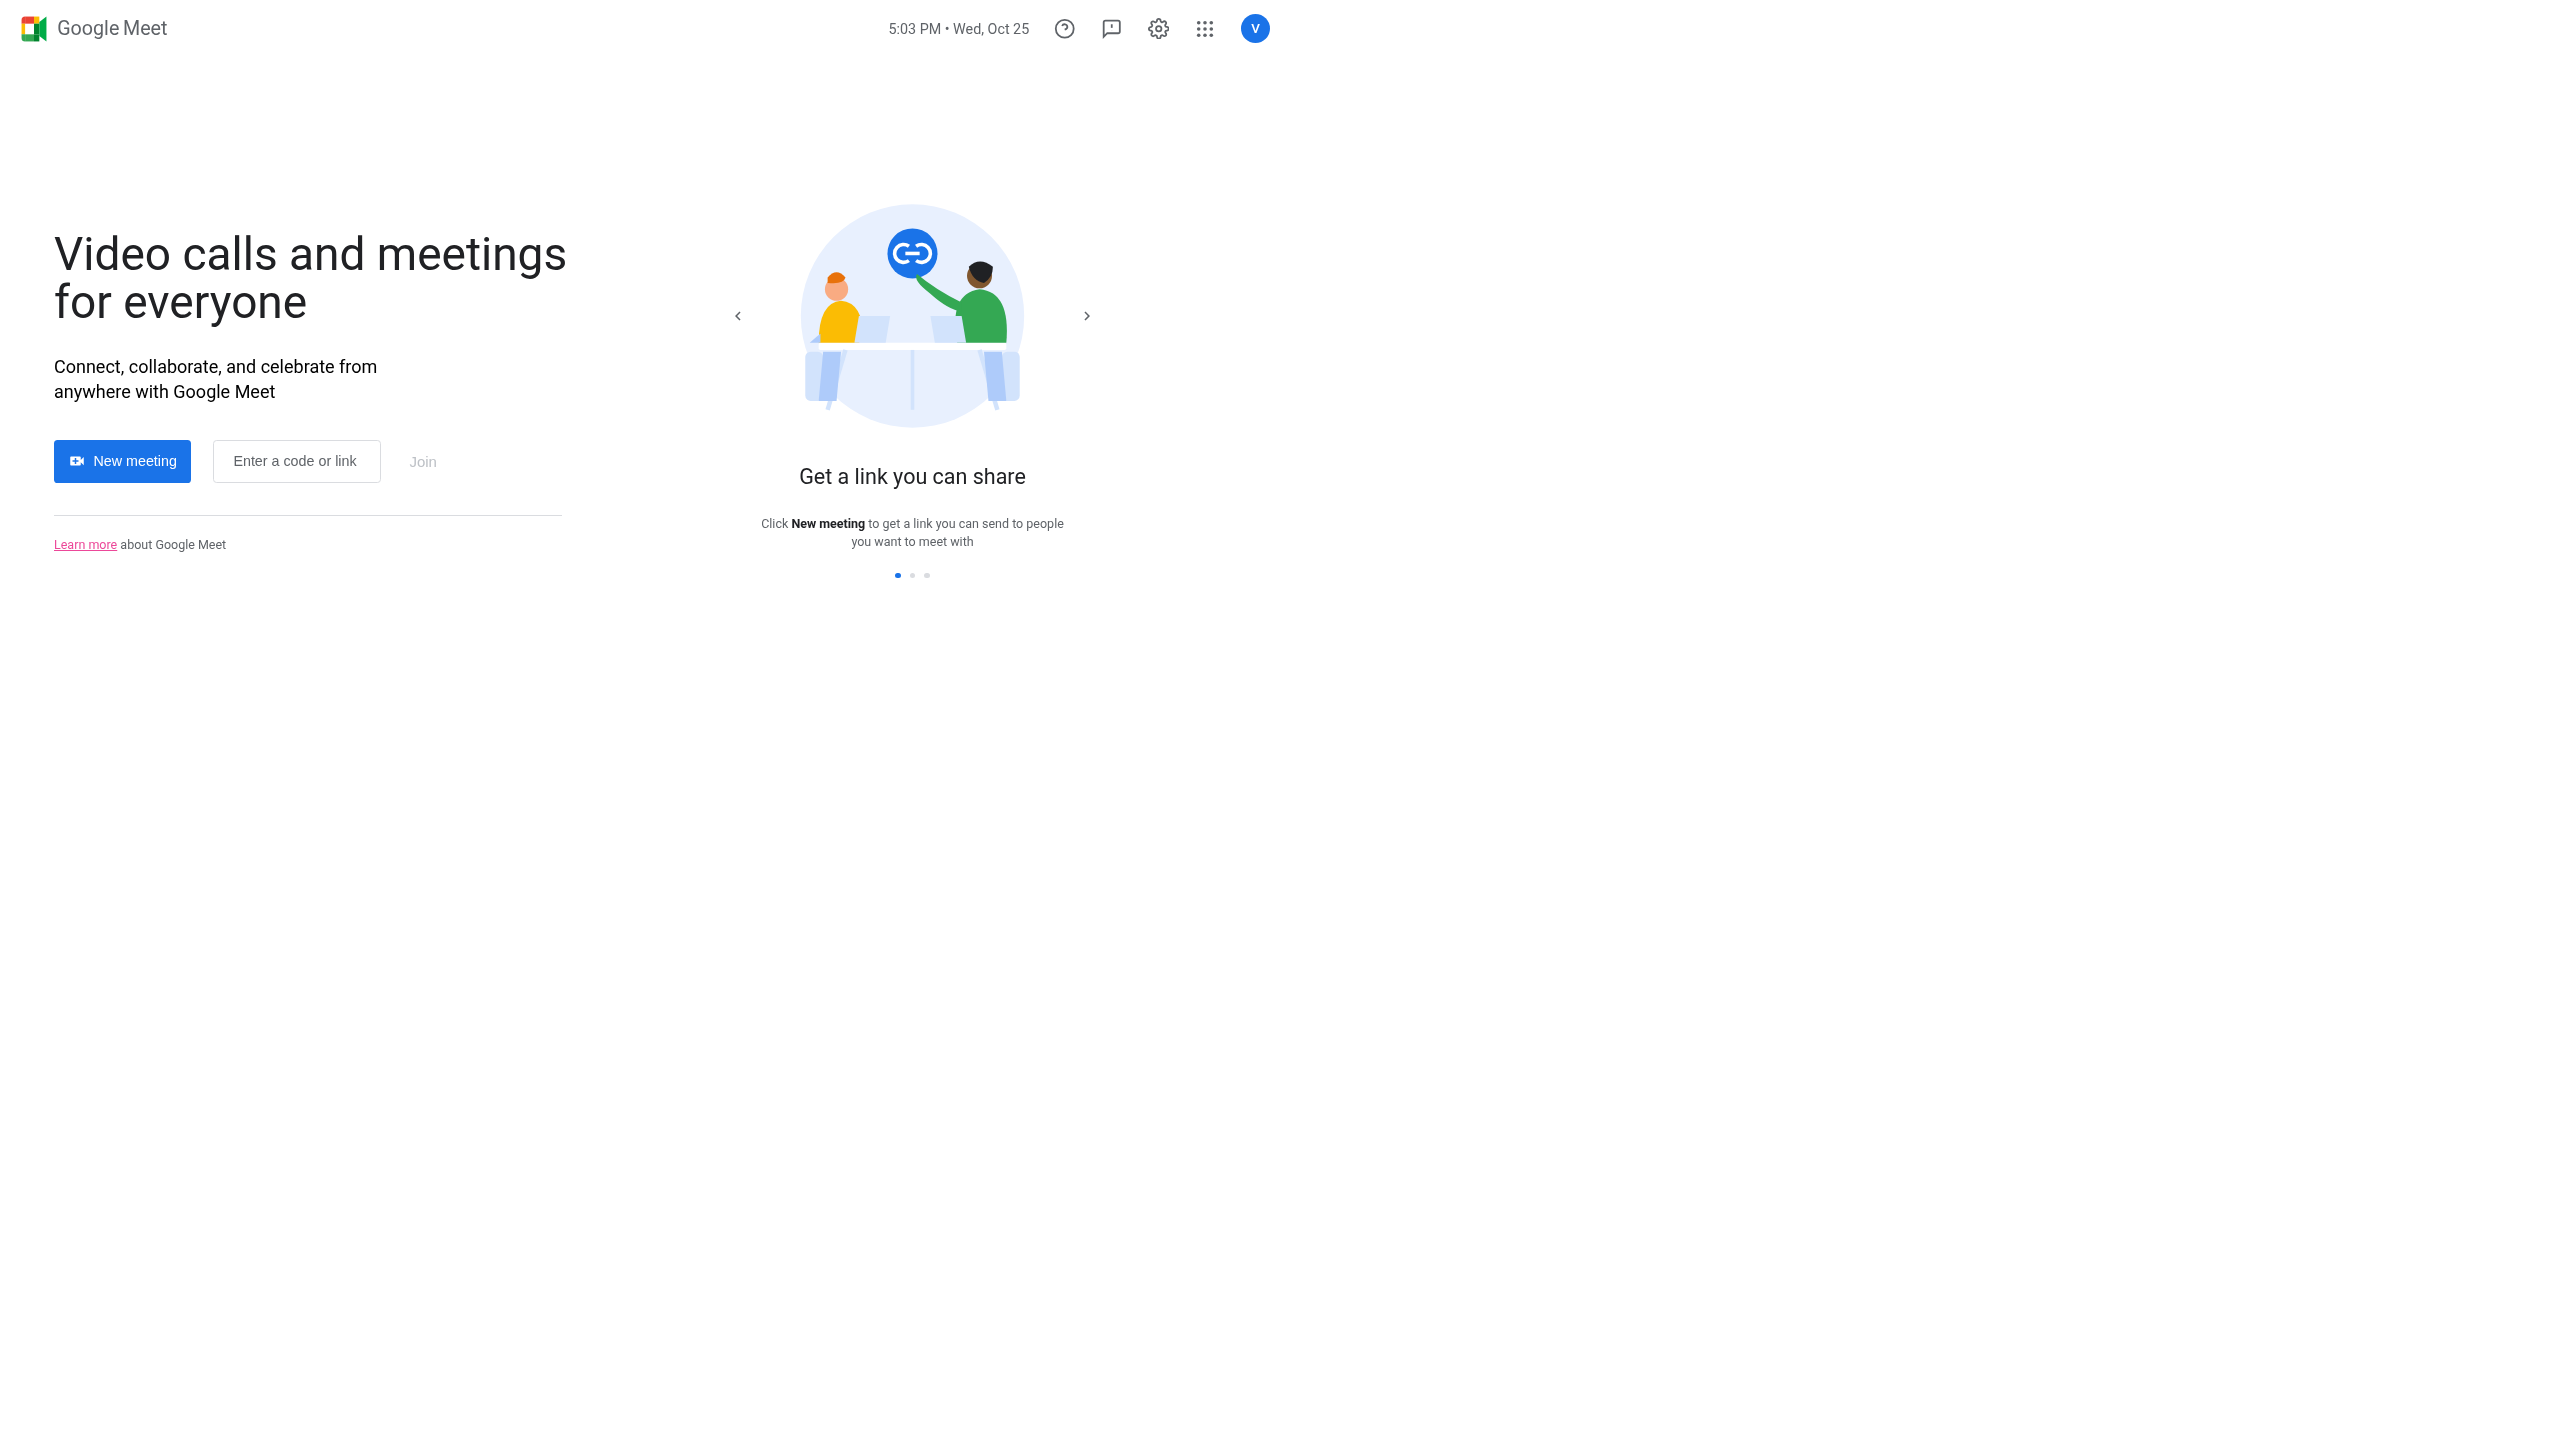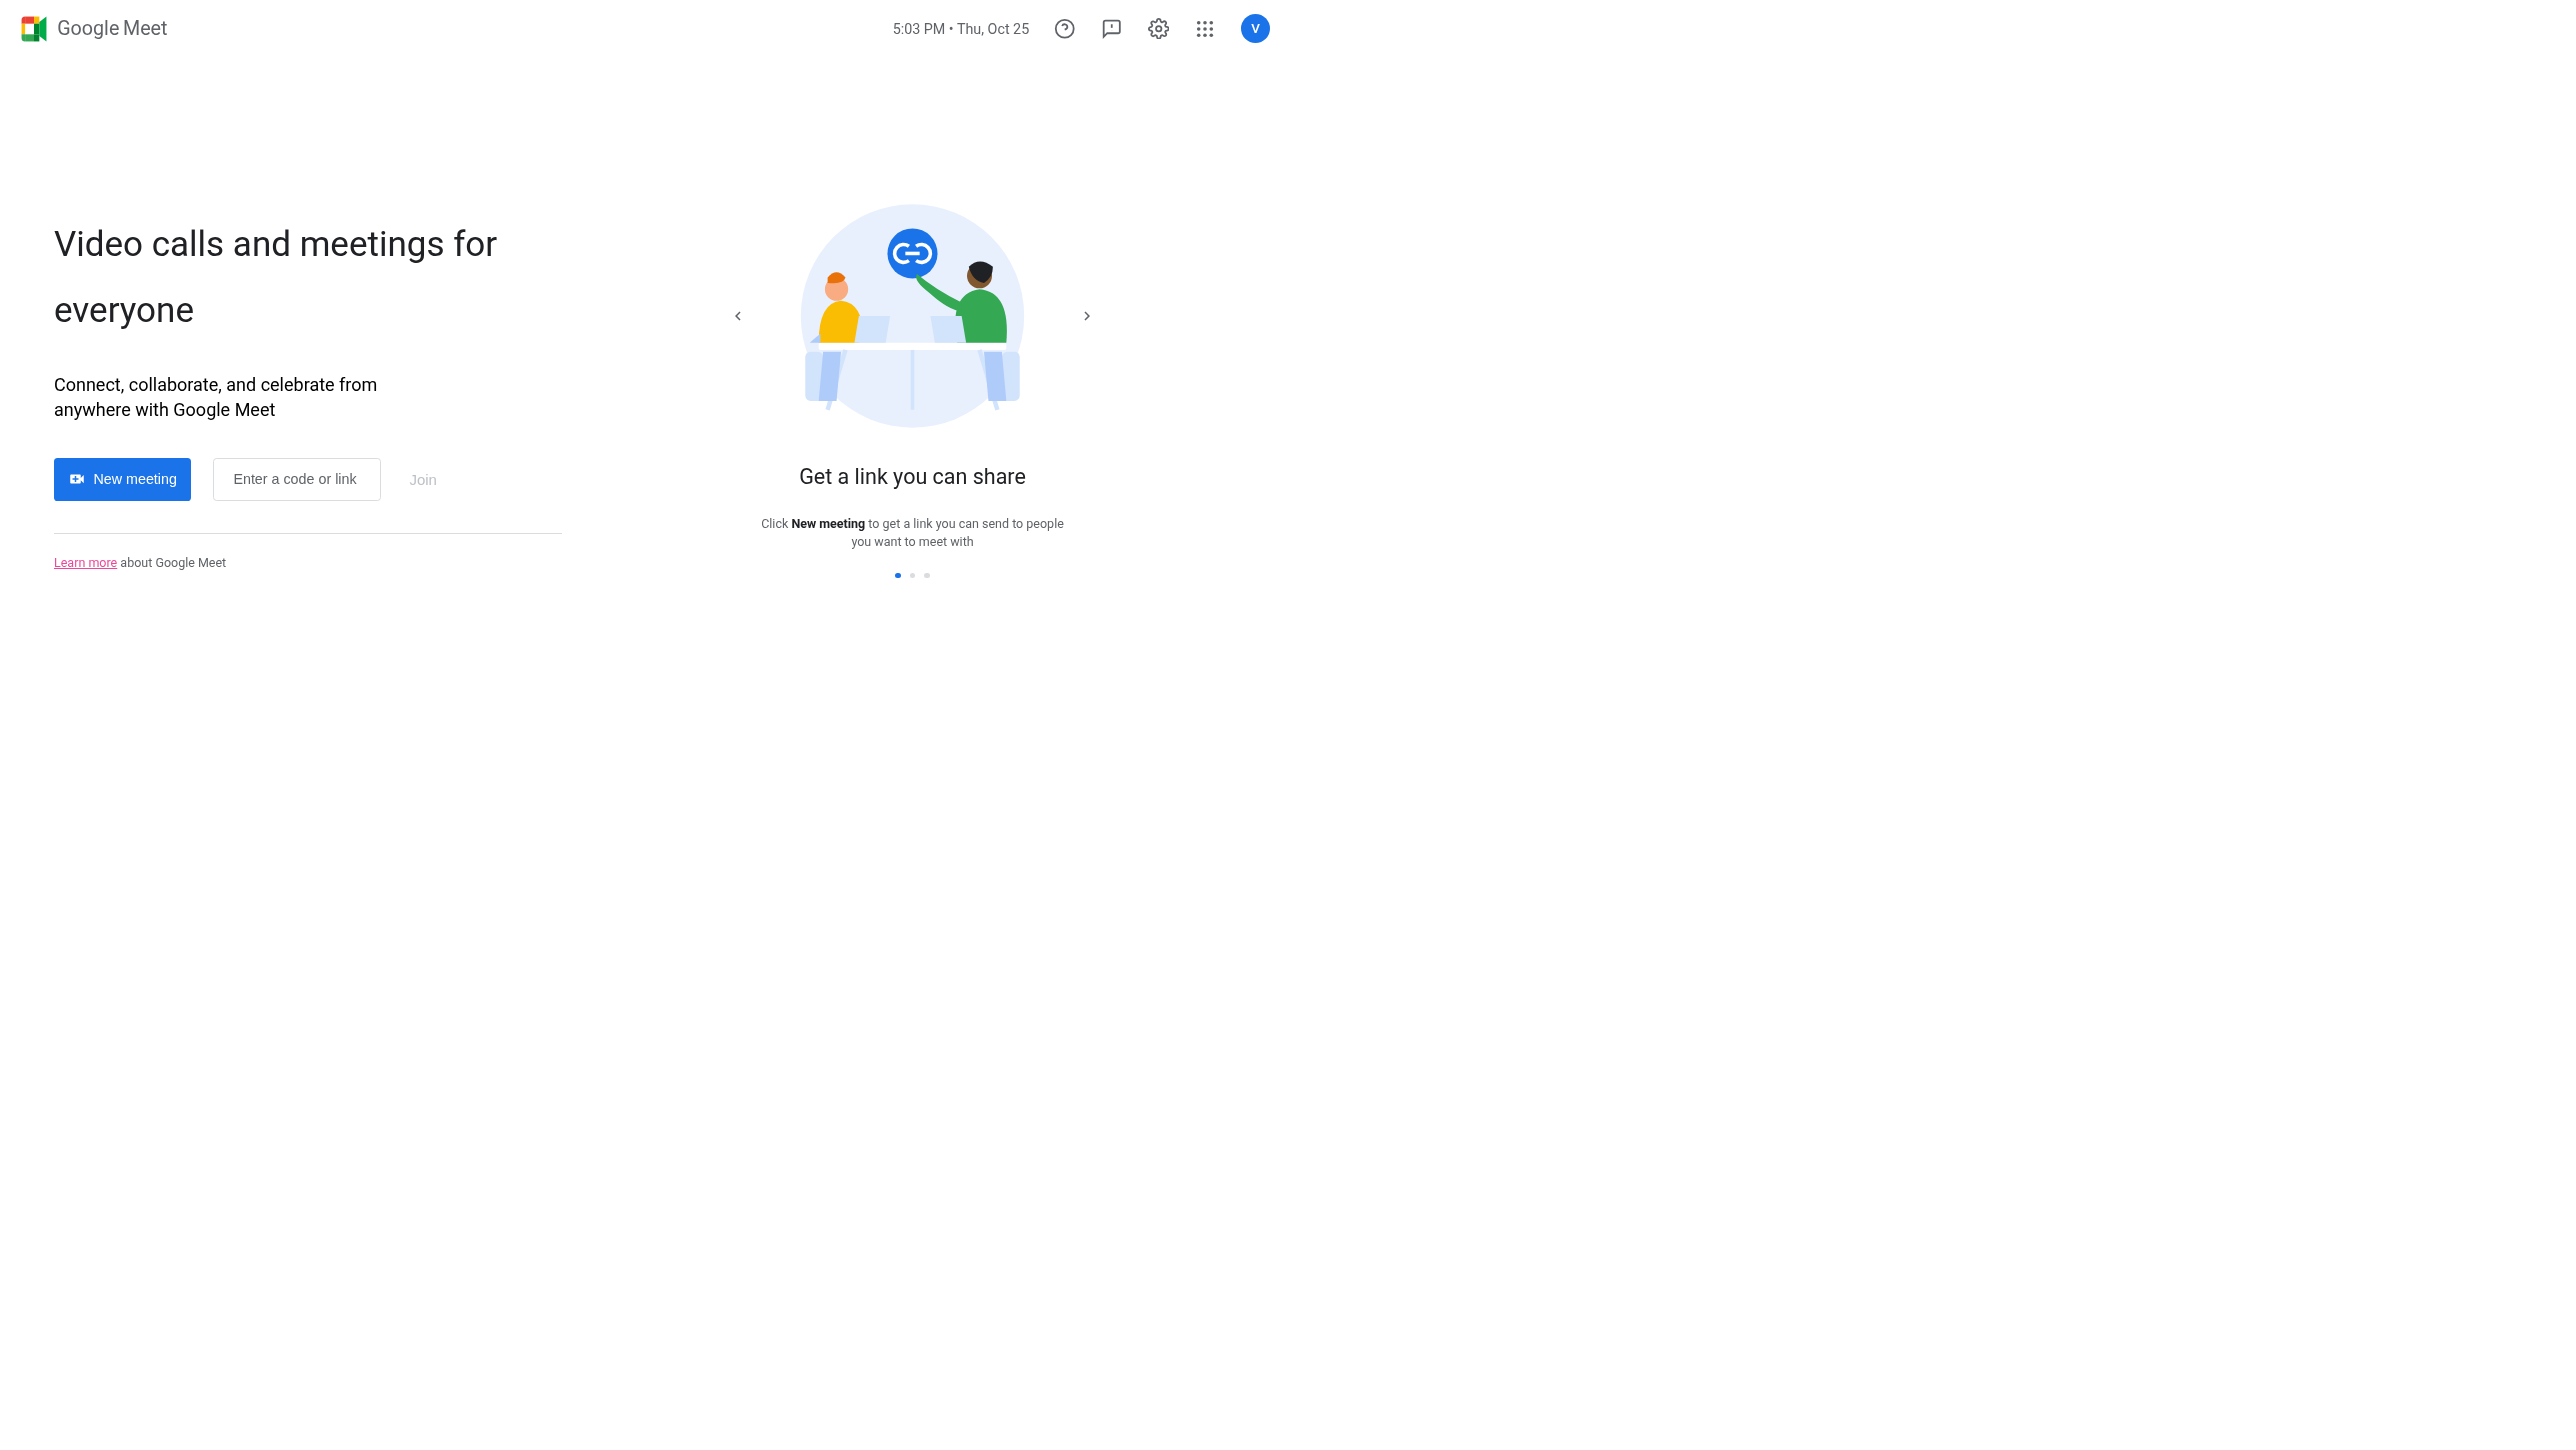--- a/index.html
+++ b/index.html
@@ -13,21 +13,21 @@
     .brand-google { font-weight: 400; letter-spacing: 0; }
     .brand-meet { font-weight: 400; margin-left: 1.8px; }
     .header-right { display: flex; align-items: center; gap: 10.7px; }
     .datetime { font-size: 14.3px; color: #5f6368; margin-right: 7.2px; }
     .header-icon-btn { width: 36px; height: 36px; border-radius: 50%; display: flex; align-items: center; justify-content: center; cursor: pointer; color: #5f6368; background: transparent; border: none; }
     .avatar { width: 29px; height: 29px; border-radius: 50%; background: #1a73e8; color: #fff; display: flex; align-items: center; justify-content: center; font-size: 13.4px; font-weight: 500; cursor: pointer; margin-left: 7.2px; }
     
     
     .main { display: flex; padding: 0 54px; align-items: center; height: calc(100% - 57px); }
     .left-panel { flex: 0 0 537px; }
-    .headline { font-size: 35px; line-height: 66px; font-weight: 400; color: #202124; margin-bottom: 28px; }
+    .headline { font-size: 46px; line-height: 48px; font-weight: 400; color: #202124; margin-bottom: 28px; }
     .subheadline { font-size: 18px; line-height: 25px; color: #000000; margin-bottom: 36px; max-width: 394px; }
     
     .actions { display: flex; align-items: center; gap: 21.5px; margin-bottom: 32px; }
     .new-meeting-btn { background: #1a73e8; color: #fff; border: none; border-radius: 3.6px; padding: 0 14.3px; height: 43px; font-size: 14.3px; font-weight: 500; display: flex; align-items: center; gap: 7.2px; cursor: pointer; }
     .code-input-wrap { display: flex; align-items: center; border: 0.9px solid #dadce0; border-radius: 3.6px; height: 43px; padding: 0 10.7px; gap: 9px; width: 168px; }
     .code-input { border: none; outline: none; font-size: 14.3px; color: #3c4043; flex: 1; background: transparent; }
     .code-input::placeholder { color: #5f6368; }
     .join-btn { background: transparent; border: none; color: #bdc1c6; font-size: 15px; font-weight: 500; cursor: default; padding: 0 7.2px; }
     
     .divider { border: none; border-top: 0.9px solid #dadce0; margin-bottom: 21.5px; width: 508px; }
@@ -64,21 +64,21 @@
       <path d="M18 12 L24 12 L24 24 L18 24 Z" fill="#00832D"></path>
       <path d="M18 24 L24 24 L24 32 L18 32 Z" fill="#00832D"></path>
       <path d="M24 10 L32 4 L32 32 L24 26 Z" fill="#00AC47"></path>
     </svg>
     <div class="brand">
       <span class="brand-google">Google</span>
       <span class="brand-meet">Meet</span>
     </div>
   </div>
   <div class="header-right">
-    <span class="datetime">5:03 PM • Thu, Oct 25</span>
+    <span class="datetime">5:03 PM • Wed, Oct 25</span>
     <button class="header-icon-btn">
       <svg width="21.5" height="21.5" viewBox="0 0 24 24" fill="none" stroke="currentColor" stroke-width="2">
         <circle cx="12" cy="12" r="10"></circle>
         <path d="M9.09 9a3 3 0 0 1 5.83 1c0 2-3 3-3 3"></path>
         <line x1="12" y1="17" x2="12.01" y2="17"></line>
       </svg>
     </button>
     <button class="header-icon-btn">
       <svg width="21.5" height="21.5" viewBox="0 0 24 24" fill="none" stroke="currentColor" stroke-width="2">
         <path d="M21 15a2 2 0 0 1-2 2H7l-4 4V5a2 2 0 0 1 2-2h14a2 2 0 0 1 2 2z"></path>

